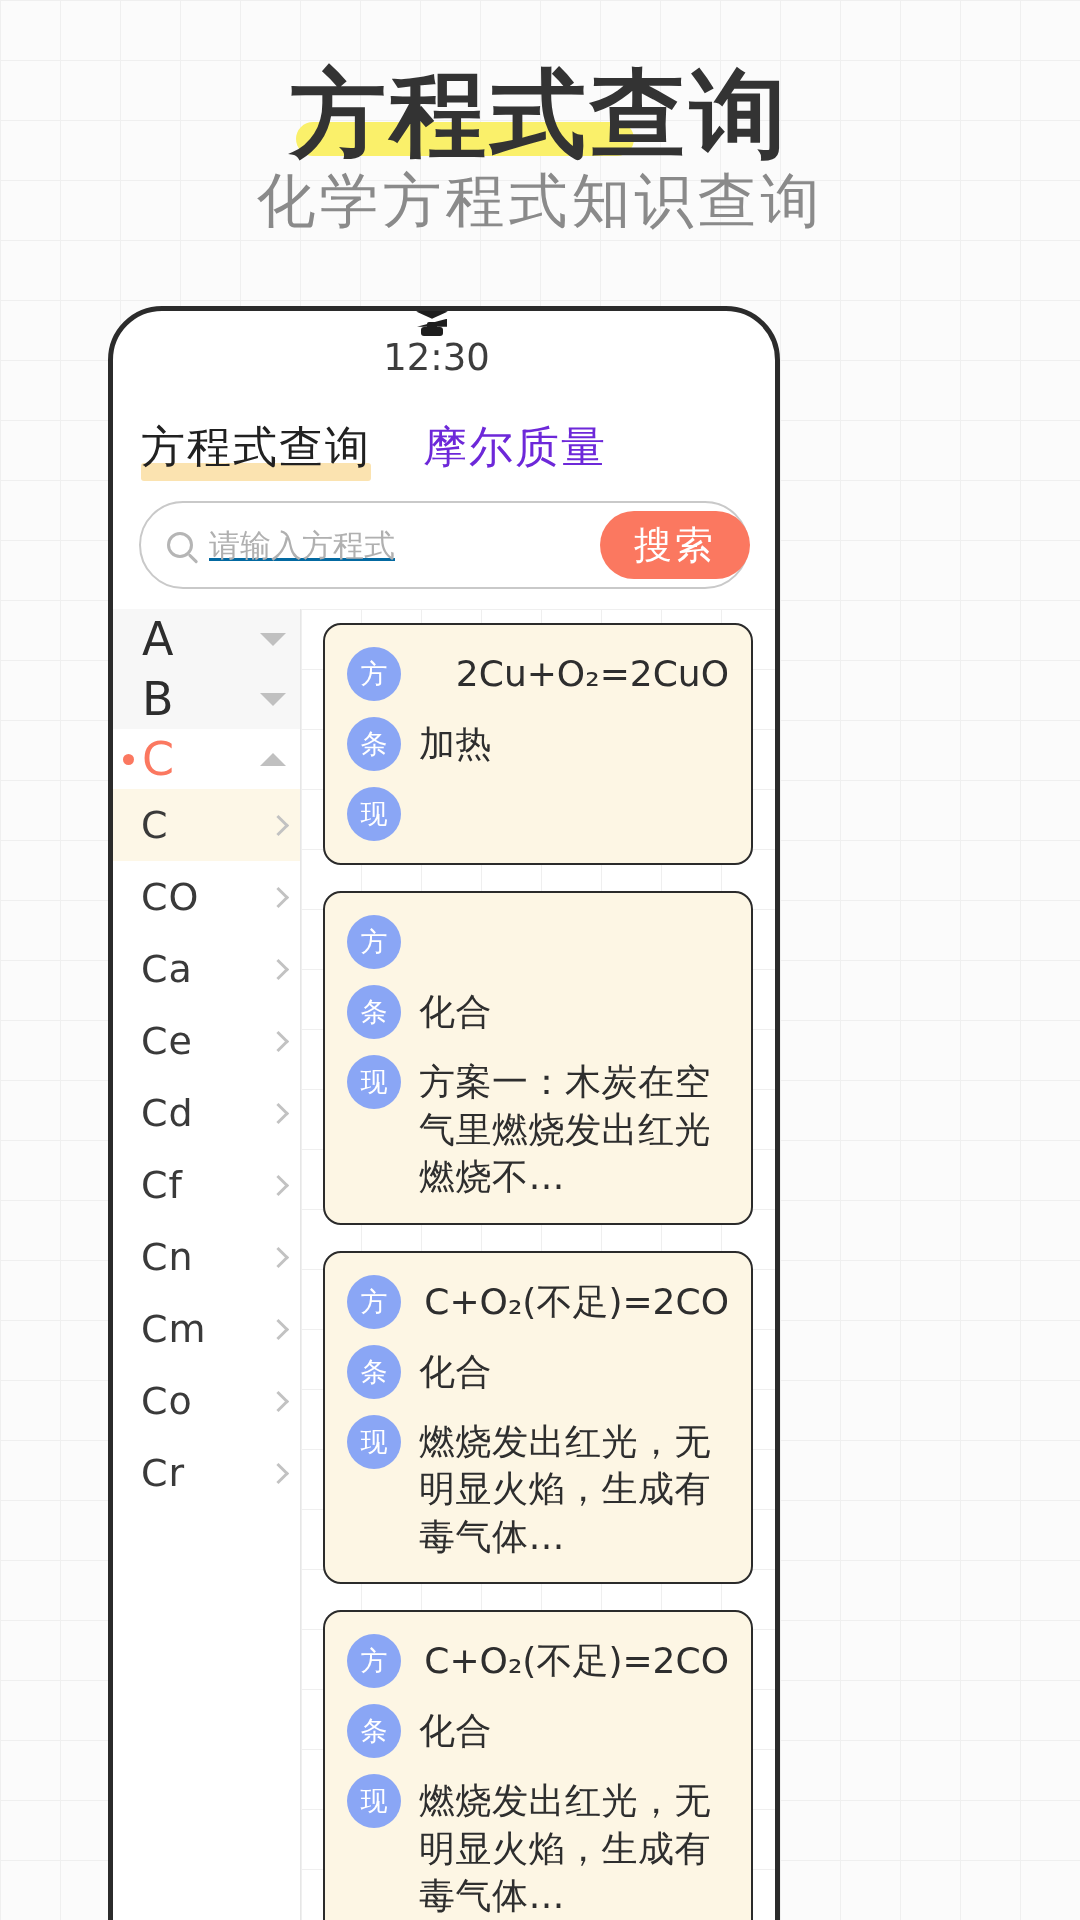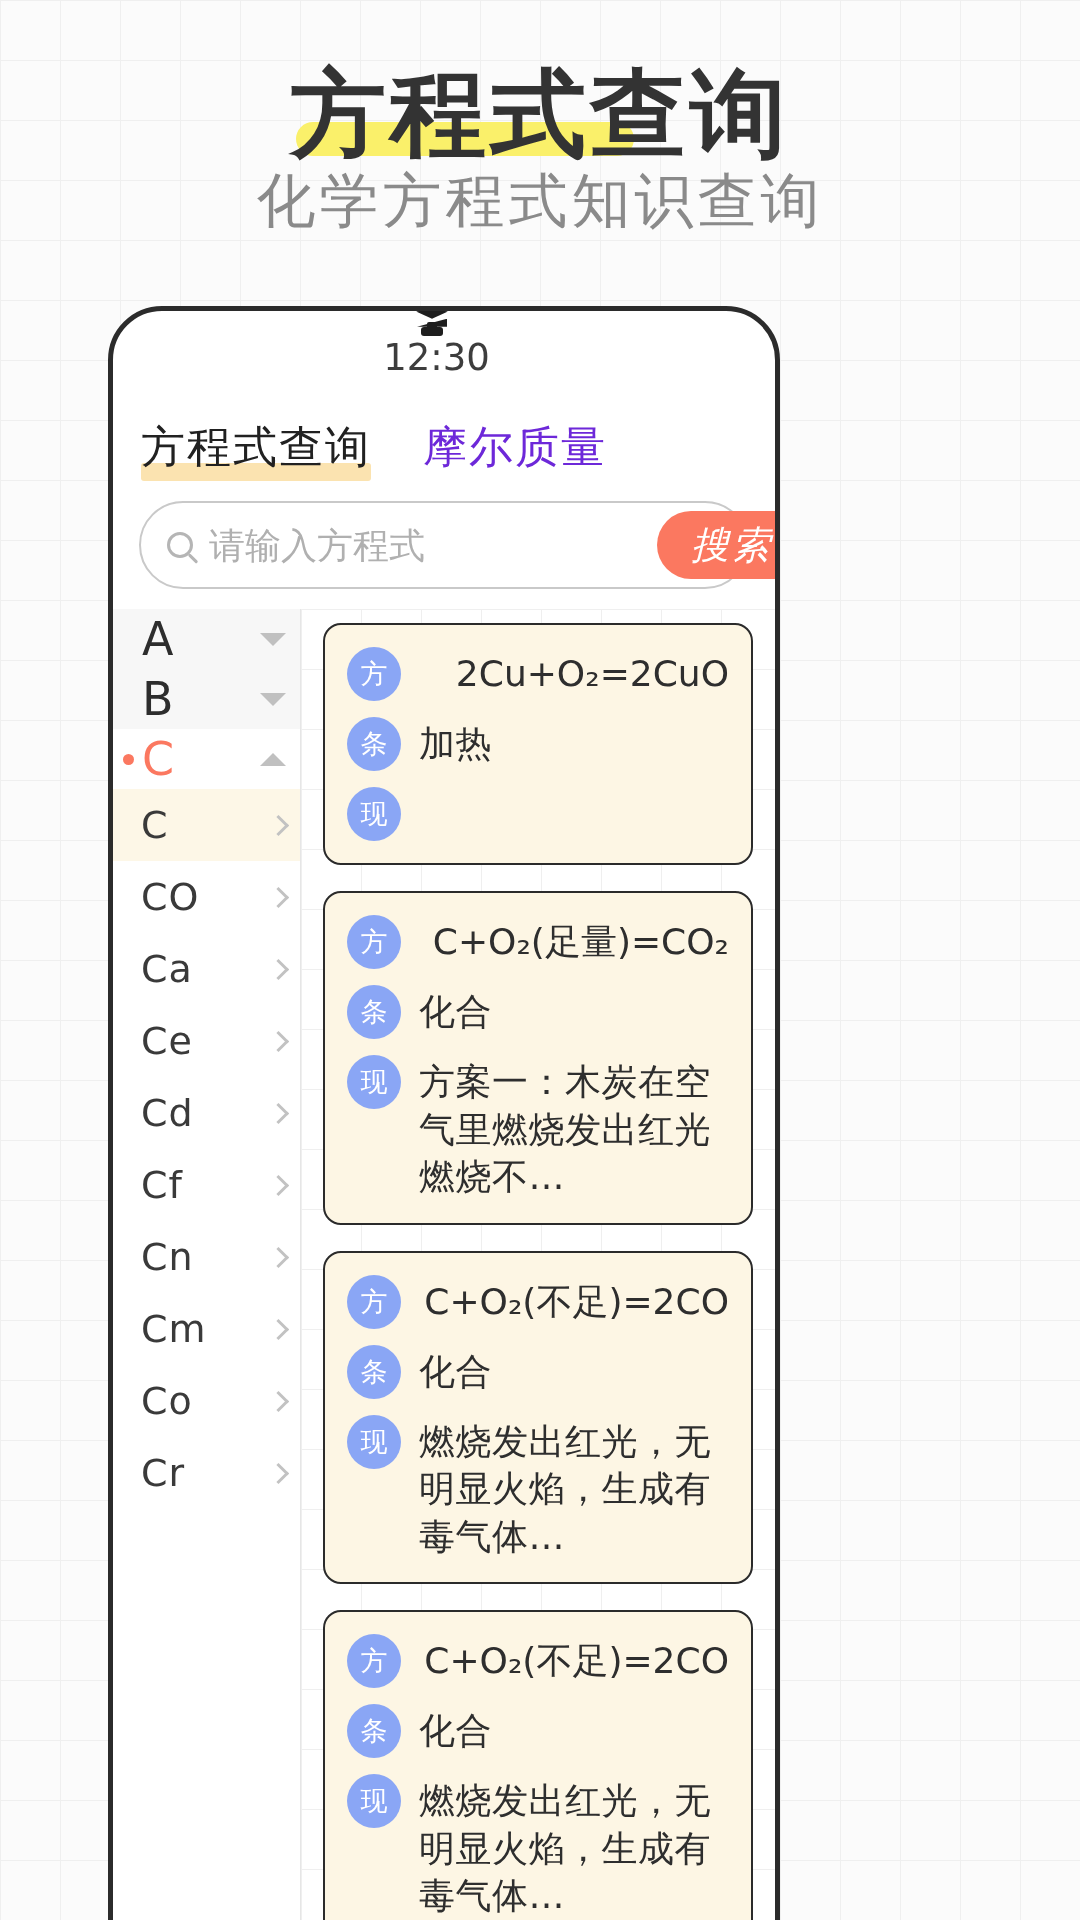--- a/index.html
+++ b/index.html
@@ -158,40 +158,40 @@
     right: -9px; bottom: -5px;
     width: 12px; height: 3px;
     background: #b5b5b5;
     transform: rotate(45deg);
     border-radius: 2px;
   }
   .search-input {
     flex: 1;
     border: none;
     outline: none;
-    font-size: 36px;
-    color: #ec4899;
+    font-size: 31px;
+    color: #0369a1;
     margin-left: 16px;
     background: transparent;
     font-family: "DejaVu Sans", "Liberation Sans", sans-serif;
+    text-decoration: underline;
   }
   .search-input::placeholder { color: #b0b0b0; }
   .search-btn {
     flex: 0 0 auto;
     height: 68px;
     padding: 0 34px;
     border: none;
     border-radius: 34px;
     background: #FB7860;
     color: #ffffff;
     font-size: 38px;
     letter-spacing: 3px;
     cursor: pointer;
     font-family: "DejaVu Sans", "Liberation Sans", sans-serif;
-    font-style: italic;
   }
 
   
   .content { display: flex; height: 1378px; }
 
   .sidebar {
     width: 188px;
     flex: 0 0 188px;
     background: #ffffff;
     border-right: 1px solid #e6e6e6;
@@ -413,21 +413,20 @@
           <span class="row-text">加热</span>
         </div>
         <div class="row">
           <span class="badge">现</span>
         </div>
       </div>
 
       <div class="card">
         <div class="row">
           <span class="badge">方</span>
-          <span class="row-text eq">C+O₂(足量)=CO₂</span>
         </div>
         <div class="row">
           <span class="badge">条</span>
           <span class="row-text">化合</span>
         </div>
         <div class="row">
           <span class="badge">现</span>
           <span class="row-text">方案一：木炭在空气里燃烧发出红光燃烧不…</span>
         </div>
       </div>

